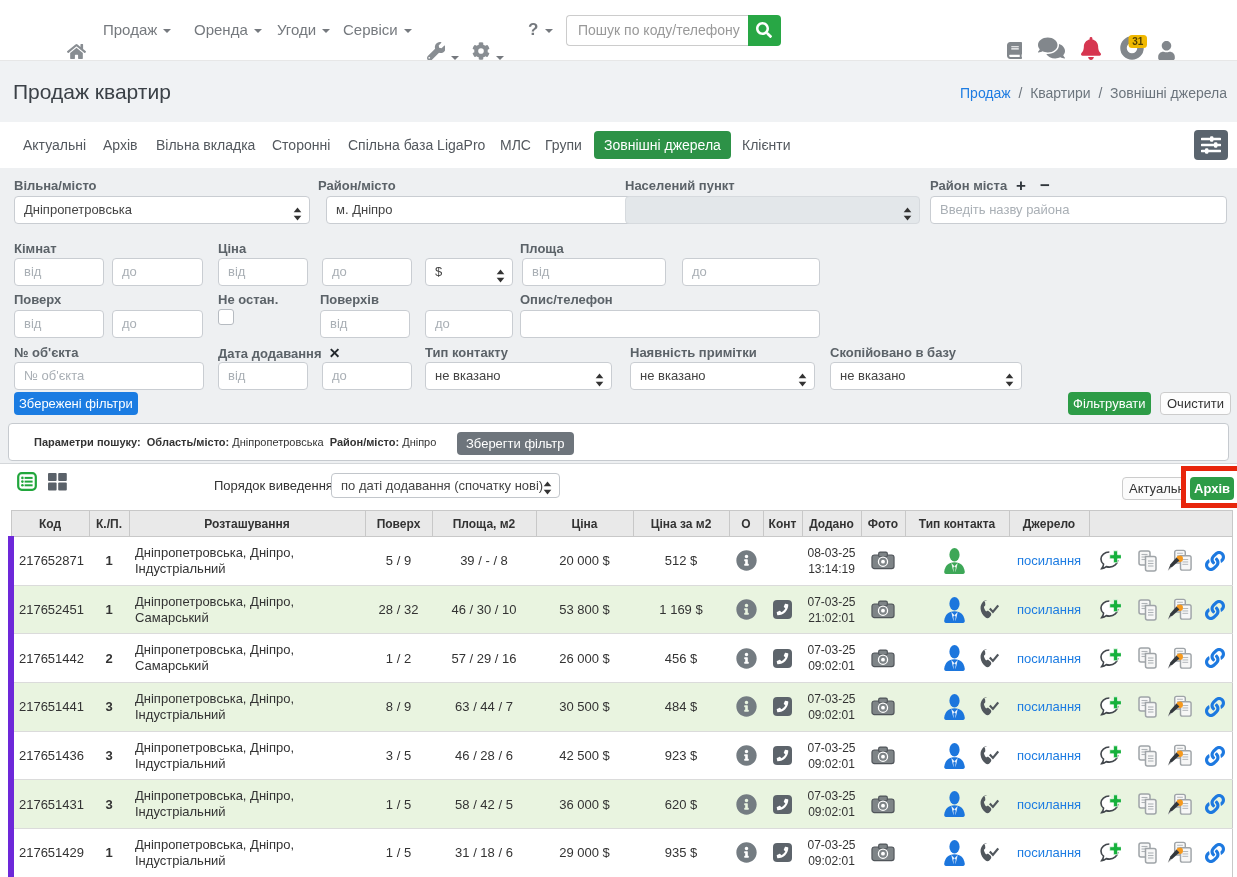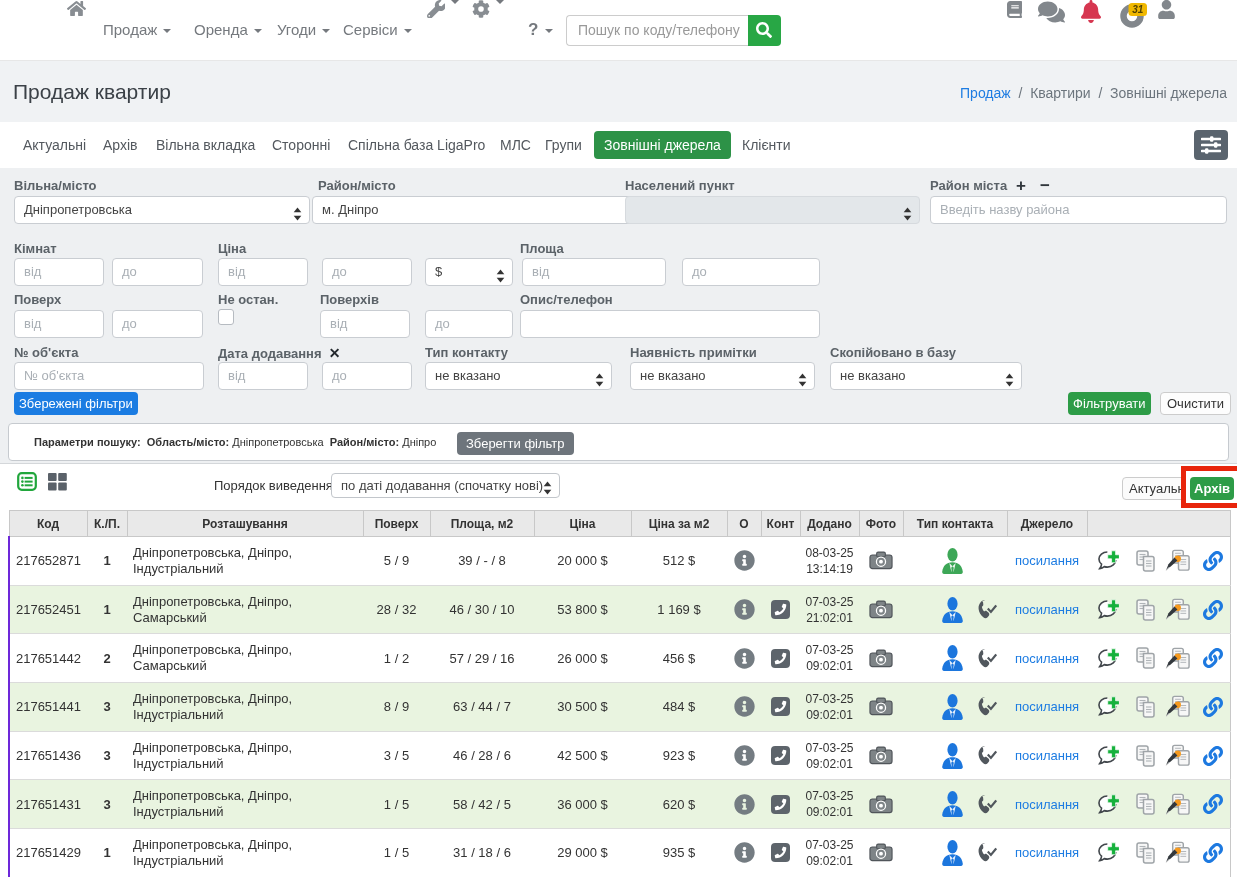--- a/index.html
+++ b/index.html
@@ -9,21 +9,21 @@
 #page { position:relative; width:1237px; height:877px; overflow:hidden; background:#fff; }
 .abs { position:absolute; }
 
 
 #navbar { position:absolute; top:0; left:0; width:1237px; height:61px; background:#fff; border-bottom:1px solid #e7e7e7; }
 .navitem { position:absolute; top:0; height:60px; line-height:60px; font-size:15px; color:#75797e; white-space:nowrap; }
 .caret { display:inline-block; width:0; height:0; border-left:4px solid transparent; border-right:4px solid transparent; border-top:4px solid #75797e; vertical-align:2px; margin-left:6px; }
 #searchwrap { position:absolute; left:566px; top:15px; width:214px; height:31px; }
 #searchinput { position:absolute; left:0; top:0; width:182px; height:31px; border:1px solid #ccc; border-right:none; border-radius:4px 0 0 4px; font-size:14px; color:#999; padding-left:11px; line-height:29px; background:#fff; }
 #searchbtn { position:absolute; left:182px; top:0; width:33px; height:31px; background:#28a745; border-radius:0 4px 4px 0; }
-.topicon { position:absolute; top:0; height:60px; display:flex; align-items:flex-start;font-style:italic; }
+.topicon { position:absolute; top:0; height:60px; display:flex; align-items:flex-end; }
 
 
 #titleband { position:absolute; top:61px; left:0; width:1237px; height:61px; background:#f0f2f4; }
 #pagetitle { position:absolute; left:13px; top:19px; font-size:21px; color:#3b4147; }
 #breadcrumb { position:absolute; right:10px; top:24px; font-size:14px; color:#6c757d; }
 #breadcrumb a { color:#1d7ce2; text-decoration:none; }
 
 
 #tabbar { position:absolute; top:122px; left:0; width:1237px; height:46px; background:#fff; }
 .tab { position:absolute; top:0; height:46px; line-height:46px; font-size:14px; color:#53585e; white-space:nowrap; }
@@ -42,21 +42,21 @@
 .btn { position:absolute; border-radius:4px; font-size:14px; text-align:center; white-space:nowrap; }
 
 
 #paramspanel { position:absolute; top:423px; left:8px; width:1221px; height:38px; background:#fff; border:1px solid #c6cacf; border-radius:4px; }
 
 
 #listtable { position:absolute; top:510px; left:8px; width:1221px; border-collapse:collapse; table-layout:fixed; font-size:13px; color:#333; background:#fff; }
 #listtable th { height:26px; background:#e9e9e9; border:1px solid #c8c8c8; font-size:12px; font-weight:bold; color:#333; text-align:center; padding:0 2px; }
 #listtable td { height:48.7px; border-bottom:1px solid #dbdbdb; text-align:center; vertical-align:middle; padding:0 2px; }
 #listtable td.loc { text-align:left; padding:0 6px; line-height:16px; }
-#listtable td:first-child { border-left:2px solid #6d28d9; }
+#listtable td:first-child { border-left:6px solid #6d28d9; }
 #listtable td:last-child { border-right:1px solid #c8c8c8; }
 #listtable tr.g td { background:#e9f4e0; }
 #listtable .bold { font-weight:bold; }
 #listtable .date { font-size:12px; line-height:16px; }
 #listtable a.lnk { color:#1d7ce2; text-decoration:none; font-size:13px; }
 .acticons { display:flex; align-items:center; justify-content:flex-start; padding-left:9px; }
 .ic { display:inline-flex; vertical-align:middle; }
 .ic svg { display:block; }
 #listtable td.contact { text-align:left; padding-left:39px; }
 #listtable td.contact .ic { align-items:center; }
@@ -160,21 +160,21 @@
   <div class="flabel" style="left:14px; top:178px;">Вільна/місто</div>
   <div class="flabel" style="left:318px; top:178px;">Район/місто</div>
   <div class="flabel" style="left:625px; top:178px;">Населений пункт</div>
   <div class="flabel" style="left:930px; top:178px;">Район міста</div>
   <div class="abs" style="left:1016px; top:176px; font-size:17px; font-weight:bold; color:#30363c;">+</div>
   <div class="abs" style="left:1040px; top:176px; font-size:17px; font-weight:bold; color:#30363c;">−</div>
   <div class="fsel" style="left:14px; top:196px; width:296px;">Дніпропетровська<span class="arr"><svg width="9" height="14" viewBox="0 0 9 14">
           <path d="M4.5 0.5 L8.3 5.3 L0.7 5.3 Z" fill="#333"></path>
           <path d="M4.5 13.5 L8.3 8.7 L0.7 8.7 Z" fill="#333"></path>
         </svg></span></div>
-  <div class="fsel" style="left:312px; top:196px; width:340px;">м. Дніпро<span class="arr"><svg width="9" height="14" viewBox="0 0 9 14">
+  <div class="fsel" style="left:326px; top:196px; width:340px;">м. Дніпро<span class="arr"><svg width="9" height="14" viewBox="0 0 9 14">
           <path d="M4.5 0.5 L8.3 5.3 L0.7 5.3 Z" fill="#333"></path>
           <path d="M4.5 13.5 L8.3 8.7 L0.7 8.7 Z" fill="#333"></path>
         </svg></span></div>
   <div class="fsel disabled" style="left:625px; top:196px; width:295px;">
       <span class="arr"><svg width="9" height="14" viewBox="0 0 9 14">
           <path d="M4.5 0.5 L8.3 5.3 L0.7 5.3 Z" fill="#333"></path>
           <path d="M4.5 13.5 L8.3 8.7 L0.7 8.7 Z" fill="#333"></path>
         </svg></span>
     </div>
   <div class="finput" style="left:930px; top:196px; width:297px;"><span class="ph">Введіть назву района</span></div>

